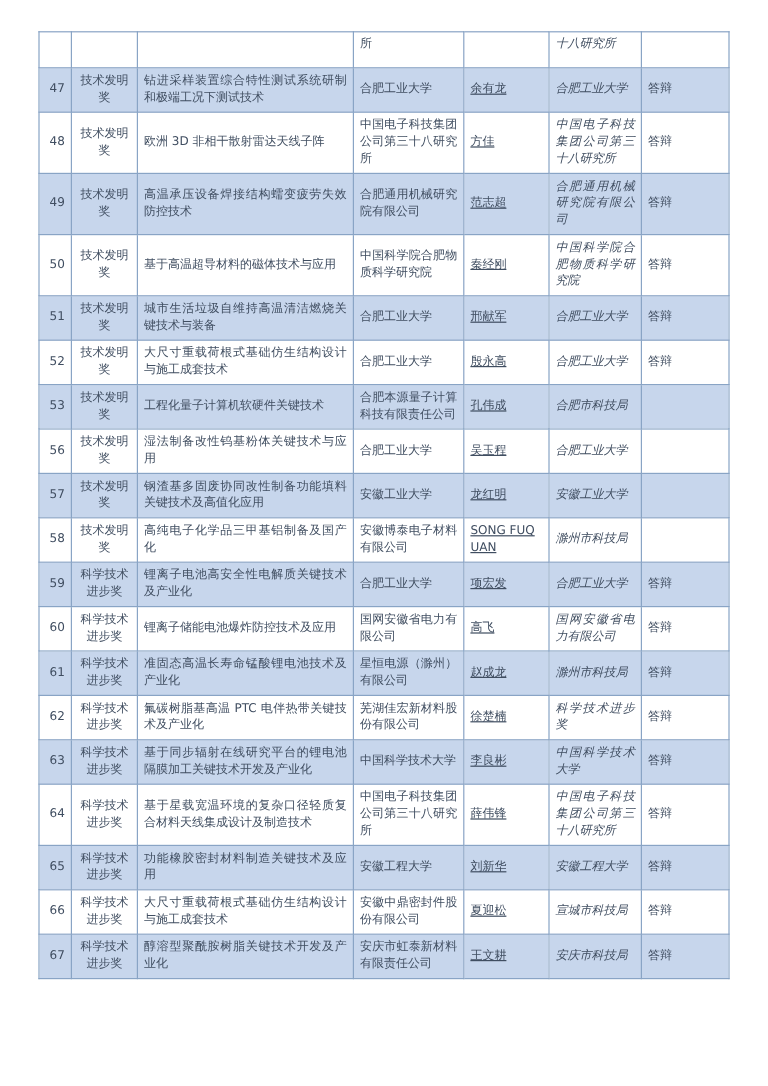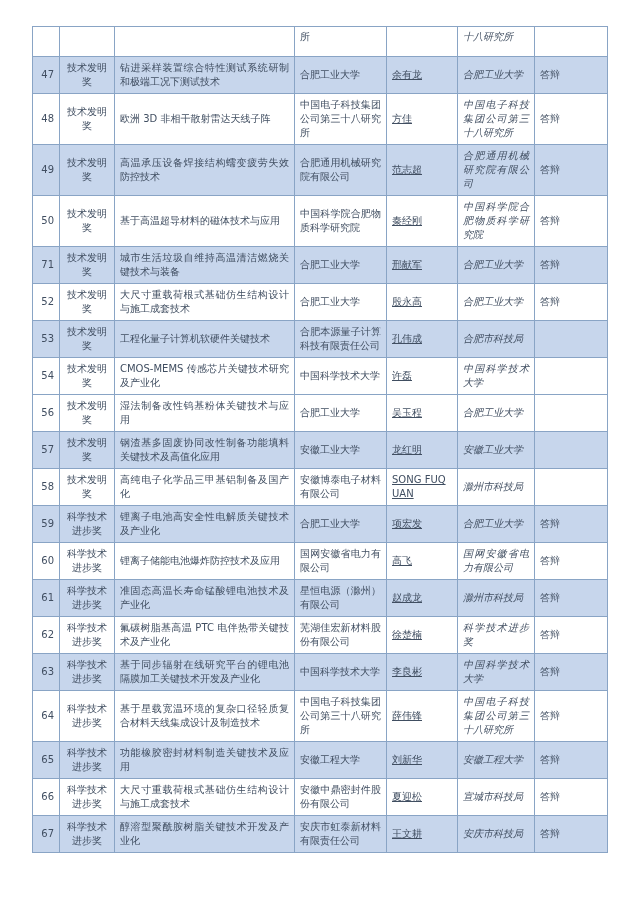--- a/index.html
+++ b/index.html
@@ -103,21 +103,21 @@
         <tr class="row">
     <td class="c-no">50</td>
     <td class="c-award">技术发明奖</td>
     <td class="c-title">基于高温超导材料的磁体技术与应用</td>
     <td class="c-org1">中国科学院合肥物质科学研究院</td>
     <td class="c-name">秦经刚</td>
     <td class="c-org2">中国科学院合肥物质科学研究院</td>
     <td class="c-status">答辩</td>
   </tr>
         <tr class="row shaded">
-    <td class="c-no">71</td>
+    <td class="c-no">51</td>
     <td class="c-award">技术发明奖</td>
     <td class="c-title">城市生活垃圾自维持高温清洁燃烧关键技术与装备</td>
     <td class="c-org1">合肥工业大学</td>
     <td class="c-name">邢献军</td>
     <td class="c-org2">合肥工业大学</td>
     <td class="c-status">答辩</td>
   </tr>
         <tr class="row">
     <td class="c-no">52</td>
     <td class="c-award">技术发明奖</td>
@@ -127,29 +127,20 @@
     <td class="c-org2">合肥工业大学</td>
     <td class="c-status">答辩</td>
   </tr>
         <tr class="row shaded">
     <td class="c-no">53</td>
     <td class="c-award">技术发明奖</td>
     <td class="c-title">工程化量子计算机软硬件关键技术</td>
     <td class="c-org1">合肥本源量子计算科技有限责任公司</td>
     <td class="c-name">孔伟成</td>
     <td class="c-org2">合肥市科技局</td>
-    <td class="c-status"></td>
-  </tr>
-        <tr class="row">
-    <td class="c-no">54</td>
-    <td class="c-award">技术发明奖</td>
-    <td class="c-title">CMOS-MEMS 传感芯片关键技术研究及产业化</td>
-    <td class="c-org1">中国科学技术大学</td>
-    <td class="c-name">许磊</td>
-    <td class="c-org2">中国科学技术大学</td>
     <td class="c-status"></td>
   </tr>
         <tr class="row">
     <td class="c-no">56</td>
     <td class="c-award">技术发明奖</td>
     <td class="c-title">湿法制备改性钨基粉体关键技术与应用</td>
     <td class="c-org1">合肥工业大学</td>
     <td class="c-name">吴玉程</td>
     <td class="c-org2">合肥工业大学</td>
     <td class="c-status"></td>

